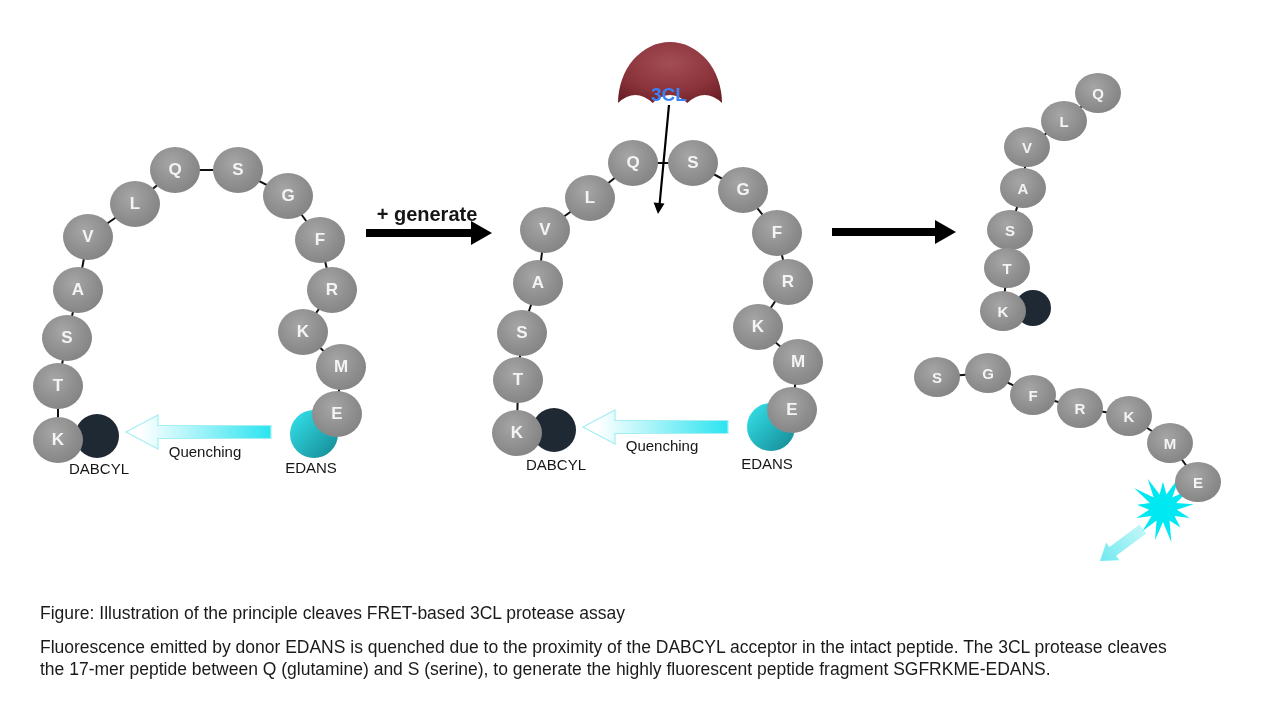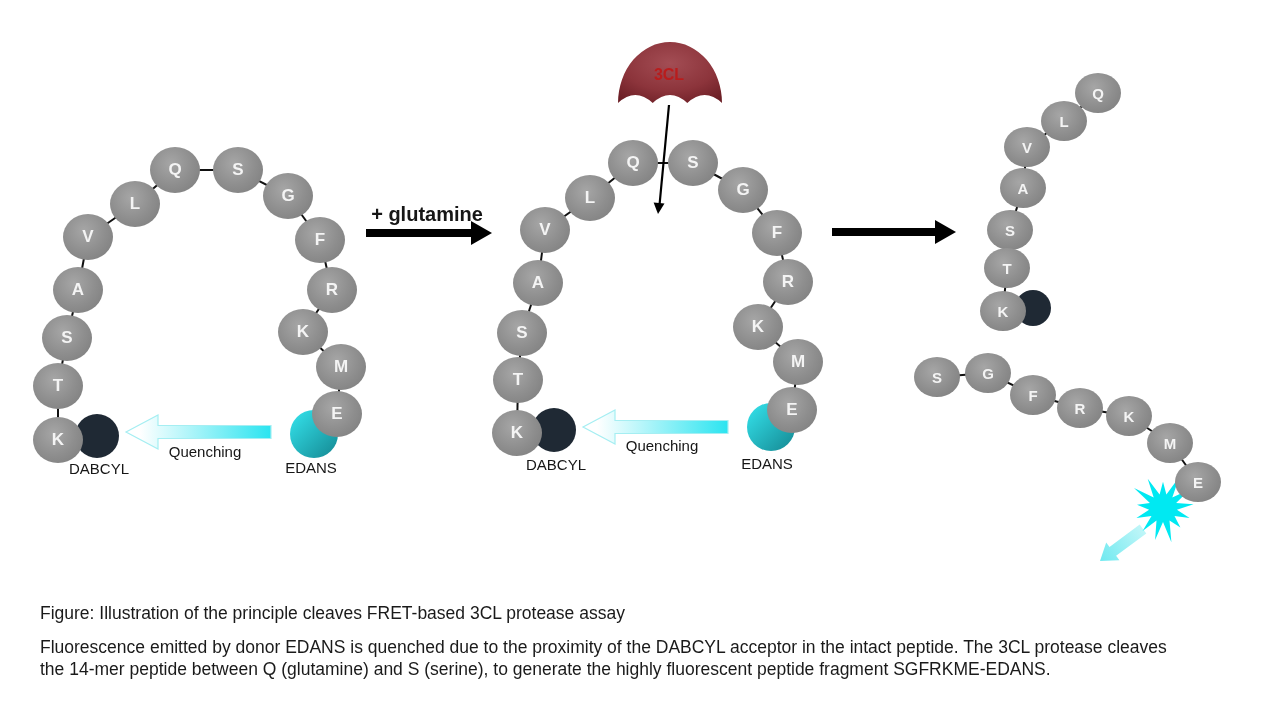--- a/index.html
+++ b/index.html
@@ -15,21 +15,21 @@
     display:flex;align-items:center;justify-content:center;
     color:#f4f4f4;font-weight:600;
     background:radial-gradient(ellipse at 42% 36%, #a6a6a6 0%, #8e8e8e 52%, #7a7a7a 100%);
   }
   .lbl{
     position:absolute;z-index:3;transform:translate(-50%,-50%);
     white-space:nowrap;color:#161616;
   }
   .lbl.small{font-size:15px;}
   .lbl.protease{font-size:20px;font-weight:700;}
-  .lbl.enzyme{font-size:16px;font-weight:700;color:#b91c1c;}
+  .lbl.enzyme{font-size:19px;font-weight:700;color:#3b82f6;margin-top:20px;}
   .caption{position:absolute;z-index:3;color:#1a1a1a;}
   #caption-title{left:40px;top:603px;font-size:17.5px;}
   #caption-body{left:40px;top:637px;width:1150px;font-size:17.5px;line-height:21.5px;}
 </style>
 </head>
 <body>
 
 <div id="stage">
 
   <svg id="under-layer" class="layer" viewBox="0 0 1280 720">
@@ -119,33 +119,33 @@
       <polygon points="1163.0,481.8 1166.4,494.4 1179.4,476.8 1172.3,497.5 1190.1,489.3 1176.1,503.0 1193.5,504.3 1176.9,509.7 1189.6,518.1 1174.5,516.0 1180.4,527.6 1169.5,520.4 1171.4,542.2 1163.0,522.0 1155.1,540.0 1156.5,520.4 1142.6,531.0 1151.5,516.0 1136.4,518.1 1149.1,509.7 1137.0,504.8 1149.9,503.0 1134.0,488.0 1153.7,497.5 1147.7,478.8 1159.6,494.4" fill="#00e9f2"></polygon>
     </svg>
 
   <svg id="over-layer" class="layer" viewBox="0 0 1280 720">
     <g>
       <line x1="669" y1="105" x2="659.5" y2="205" stroke="#000000" stroke-width="2.2"></line>
       <polygon points="658,214 653.6,202.5 664.5,203.5" fill="#000000"></polygon>
     </g>
   </svg>
 
-  <div class="lbl protease" style="left:427px;top:214px;">+ glutamine</div>
+  <div class="lbl protease" style="left:427px;top:214px;">+ generate</div>
   <div class="lbl enzyme" style="left:669px;top:75px;">3CL</div>
 
   <div class="lbl small" style="left:205px;top:451px;">Quenching</div>
   <div class="lbl small" style="left:662px;top:445px;">Quenching</div>
 
   <div class="lbl small" style="left:99px;top:468px;">DABCYL</div>
   <div class="lbl small" style="left:311px;top:467px;">EDANS</div>
   <div class="lbl small" style="left:556px;top:464px;">DABCYL</div>
   <div class="lbl small" style="left:767px;top:463px;">EDANS</div>
 
   <div id="caption-title" class="caption">Figure: Illustration of the principle cleaves FRET-based 3CL protease assay</div>
-  <div id="caption-body" class="caption">Fluorescence emitted by donor EDANS is quenched due to the proximity of the DABCYL acceptor in the intact peptide. The 3CL protease cleaves the 14-mer peptide between Q (glutamine) and S (serine), to generate the highly fluorescent peptide fragment SGFRKME-EDANS.</div>
+  <div id="caption-body" class="caption">Fluorescence emitted by donor EDANS is quenched due to the proximity of the DABCYL acceptor in the intact peptide. The 3CL protease cleaves the 17-mer peptide between Q (glutamine) and S (serine), to generate the highly fluorescent peptide fragment SGFRKME-EDANS.</div>
 
 <div class="bead" style="width: 50px; height: 46px; left: 33px; top: 417px; font-size: 17px;">K</div>
     <div class="bead" style="width: 50px; height: 46px; left: 33px; top: 363px; font-size: 17px;">T</div>
     <div class="bead" style="width: 50px; height: 46px; left: 42px; top: 315px; font-size: 17px;">S</div>
     <div class="bead" style="width: 50px; height: 46px; left: 53px; top: 267px; font-size: 17px;">A</div>
     <div class="bead" style="width: 50px; height: 46px; left: 63px; top: 214px; font-size: 17px;">V</div>
     <div class="bead" style="width: 50px; height: 46px; left: 110px; top: 181px; font-size: 17px;">L</div>
     <div class="bead" style="width: 50px; height: 46px; left: 150px; top: 147px; font-size: 17px;">Q</div>
     <div class="bead" style="width: 50px; height: 46px; left: 213px; top: 147px; font-size: 17px;">S</div>
     <div class="bead" style="width: 50px; height: 46px; left: 263px; top: 173px; font-size: 17px;">G</div>

